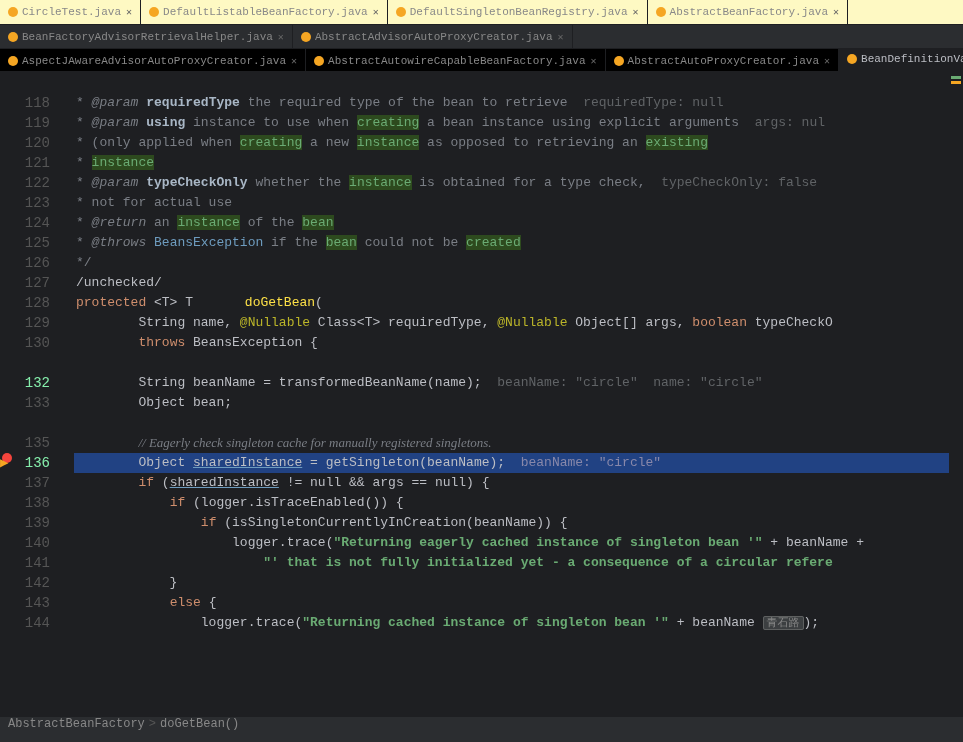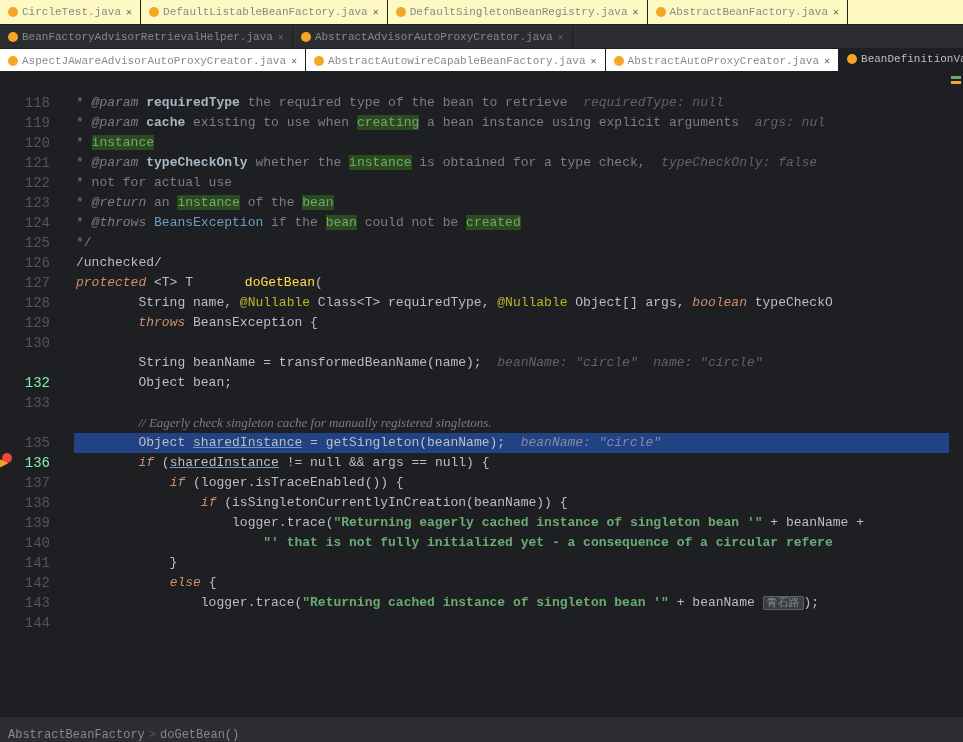--- a/index.html
+++ b/index.html
@@ -54,21 +54,21 @@
     .tab-bar-2 {
       display: flex;
       background: #2b2d30;
       border-bottom: 1px solid #1e1f22;
       height: 24px;
     }
 
     
     .tab-bar-3 {
       display: flex;
-      background: #ffffff;
+      background: #000000;
       border-bottom: 2px solid #1e1f22;
       height: 24px;
     }
 
     
     .editor-area {
       display: flex;
       height: calc(742px - 72px - 26px - 1px);
       overflow: hidden;
     }
@@ -137,46 +137,46 @@
       height: 20px;
       white-space: nowrap;
       position: relative;
       padding-left: 2px;
     }
     .code-line.highlighted {
       background: #214283;
     }
 
     
-    .kw { color: #cf8e6d; font-style: italic; }
+    .kw { color: #cf8e6d; }
     .type { color: #6e9cbf; } 
     .comment { color: #7a7e85; font-style: italic; font-family: Liberation Serif, serif; }
     .javadoc { color: #7a7e85; }
     .javadoc-tag { color: #7a7e85; font-style: italic; font-weight: normal; }
     .javadoc-param { color: #a9b7c6; font-weight: bold; }
     .method { color: #fde047; margin-left: 44px; }
     .annotation { color: #bbb529; }
-    .hint { color: #606366; font-style: italic; }
+    .hint { color: #606366; }
     .plain { color: #bcbec4; }
     .logger-str { color: #6aab73; font-weight: bold; }
     .right-indicator {
       width: 14px;
       background: #1e1f22;
       flex-shrink: 0;
       display: flex;
       flex-direction: column;
       padding-top: 2px;
     }
 
     
     .status-bar {
       height: 26px;
       background: #2b2d30;
       display: flex;
-      align-items: flex-end;
+      align-items: flex-start;
       padding: 0 8px;
       font-size: 12px;
       color: #888;
       border-top: 1px solid #1e1f22;
     }
     .status-bar .breadcrumb {
       display: flex;
       align-items: center;
       gap: 4px;
     }
@@ -295,23 +295,26 @@
 
   <div class="code-area">
 
     <div class="code-line">&nbsp;</div>
 
     <div class="code-line">
       <span class="javadoc"> * </span><span class="javadoc-tag">@param</span><span class="javadoc"> </span><span class="javadoc-param">requiredType</span><span class="javadoc"> the required type of the bean to retrieve&nbsp; </span><span class="hint">requiredType: null</span>
     </div>
 
     <div class="code-line">
-      <span class="javadoc"> * </span><span class="javadoc-tag">@param</span><span class="javadoc"> </span><span class="javadoc-param">cache</span><span class="javadoc"> existing to use when </span><span style="background:#2d4a1e; color:#6aab73;">creating</span><span class="javadoc"> a bean instance using explicit arguments&nbsp; </span><span class="hint">args: nul</span>
-    </div>
-
+      <span class="javadoc"> * </span><span class="javadoc-tag">@param</span><span class="javadoc"> </span><span class="javadoc-param">using</span><span class="javadoc"> instance to use when </span><span style="background:#2d4a1e; color:#6aab73;">creating</span><span class="javadoc"> a bean instance using explicit arguments&nbsp; </span><span class="hint">args: nul</span>
+    </div>
+
+    <div class="code-line">
+      <span class="javadoc"> * (only applied when </span><span style="background:#2d4a1e; color:#6aab73;">creating</span><span class="javadoc"> a new </span><span style="background:#2d4a1e; color:#6aab73;">instance</span><span class="javadoc"> as opposed to retrieving an </span><span style="background:#2d4a1e; color:#6aab73;">existing</span>
+    </div>
 
     <div class="code-line">
       <span class="javadoc"> * </span><span style="background:#2d4a1e; color:#6aab73;">instance</span>
     </div>
 
     <div class="code-line">
       <span class="javadoc"> * </span><span class="javadoc-tag">@param</span><span class="javadoc"> </span><span class="javadoc-param">typeCheckOnly</span><span class="javadoc"> whether the </span><span style="background:#2d4a1e; color:#6aab73;">instance</span><span class="javadoc"> is obtained for a type check,&nbsp; </span><span class="hint">typeCheckOnly: false</span>
     </div>
 
     <div class="code-line">

